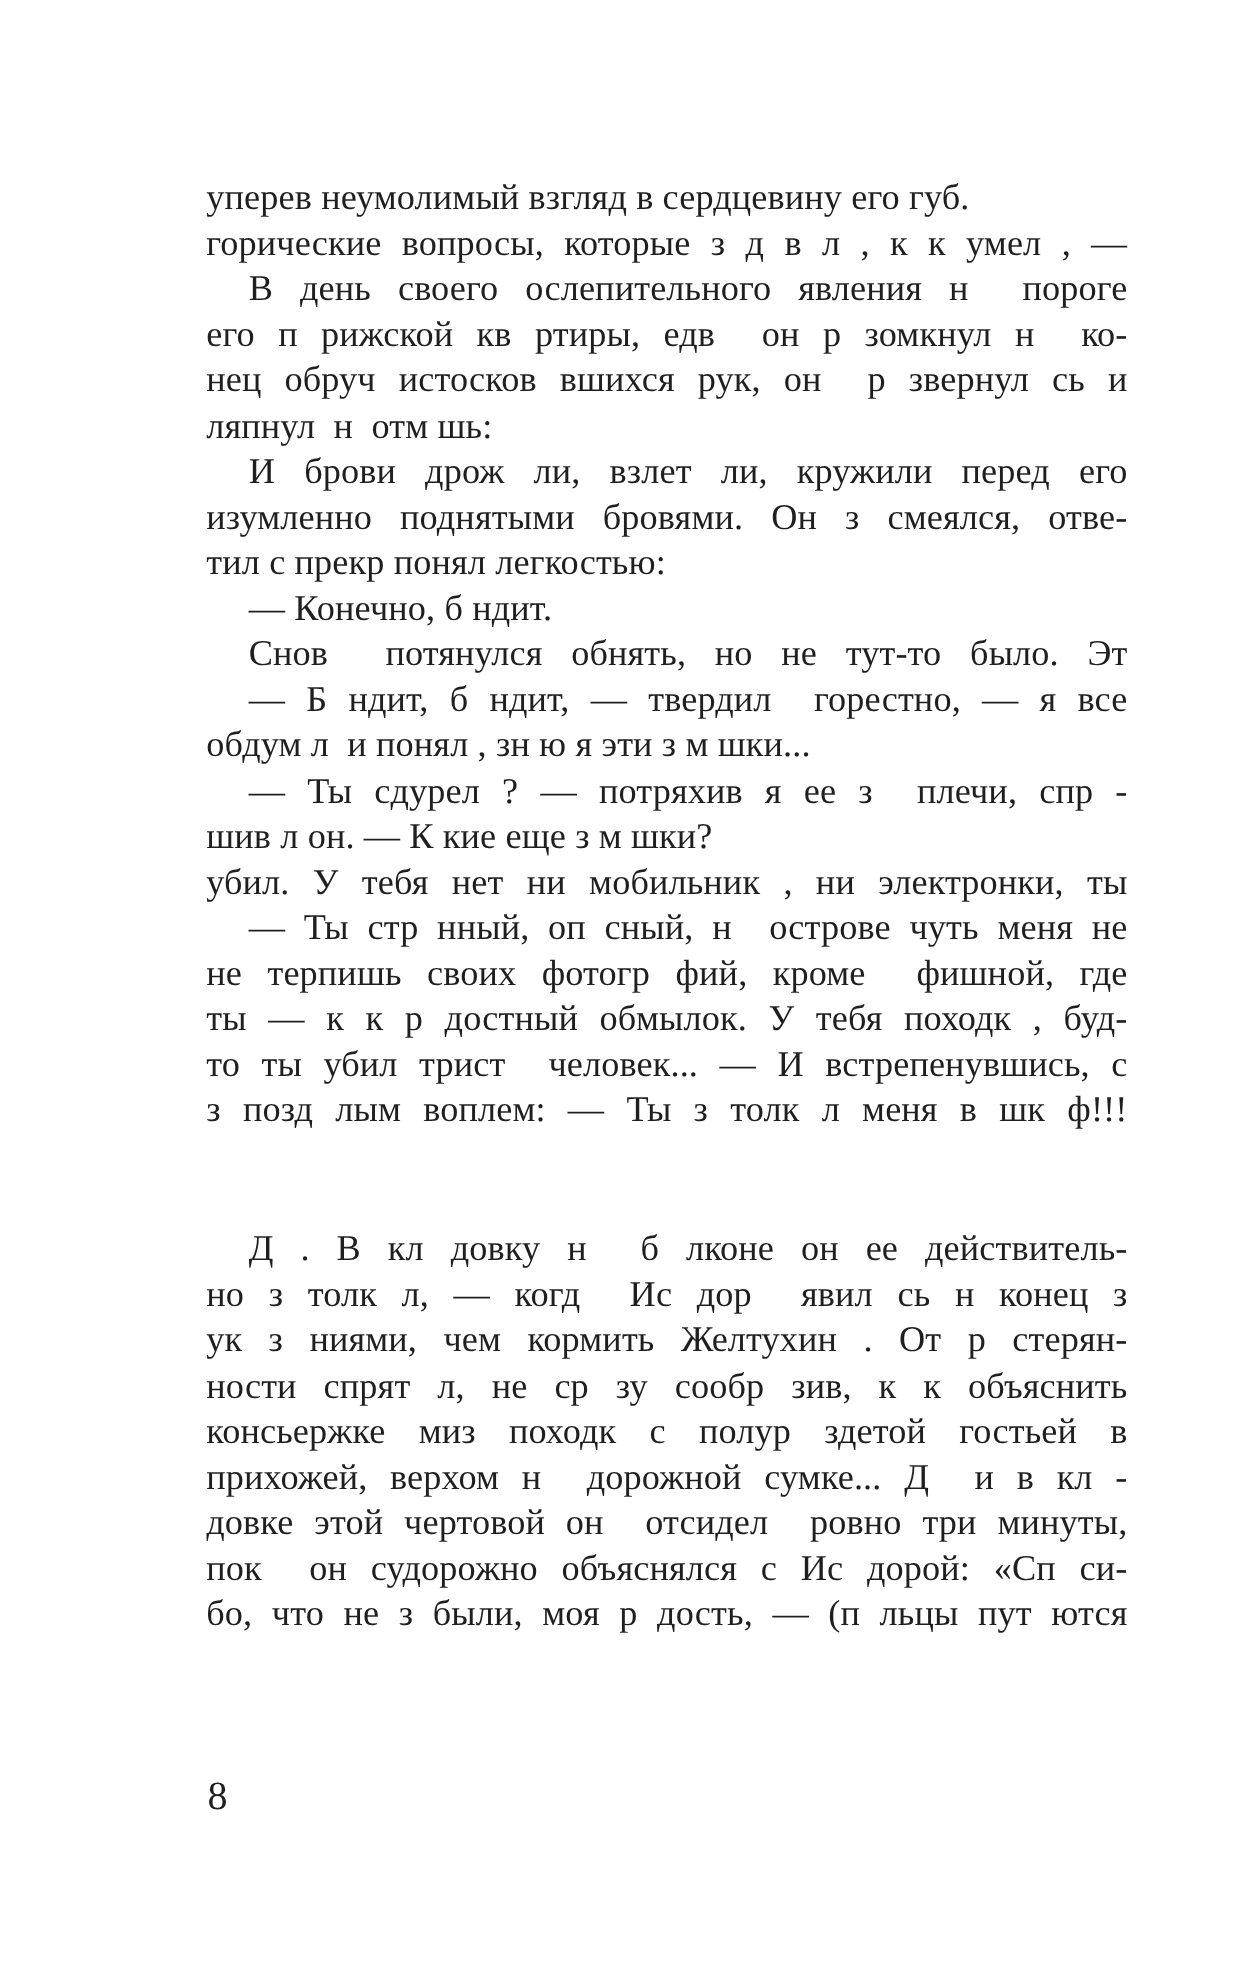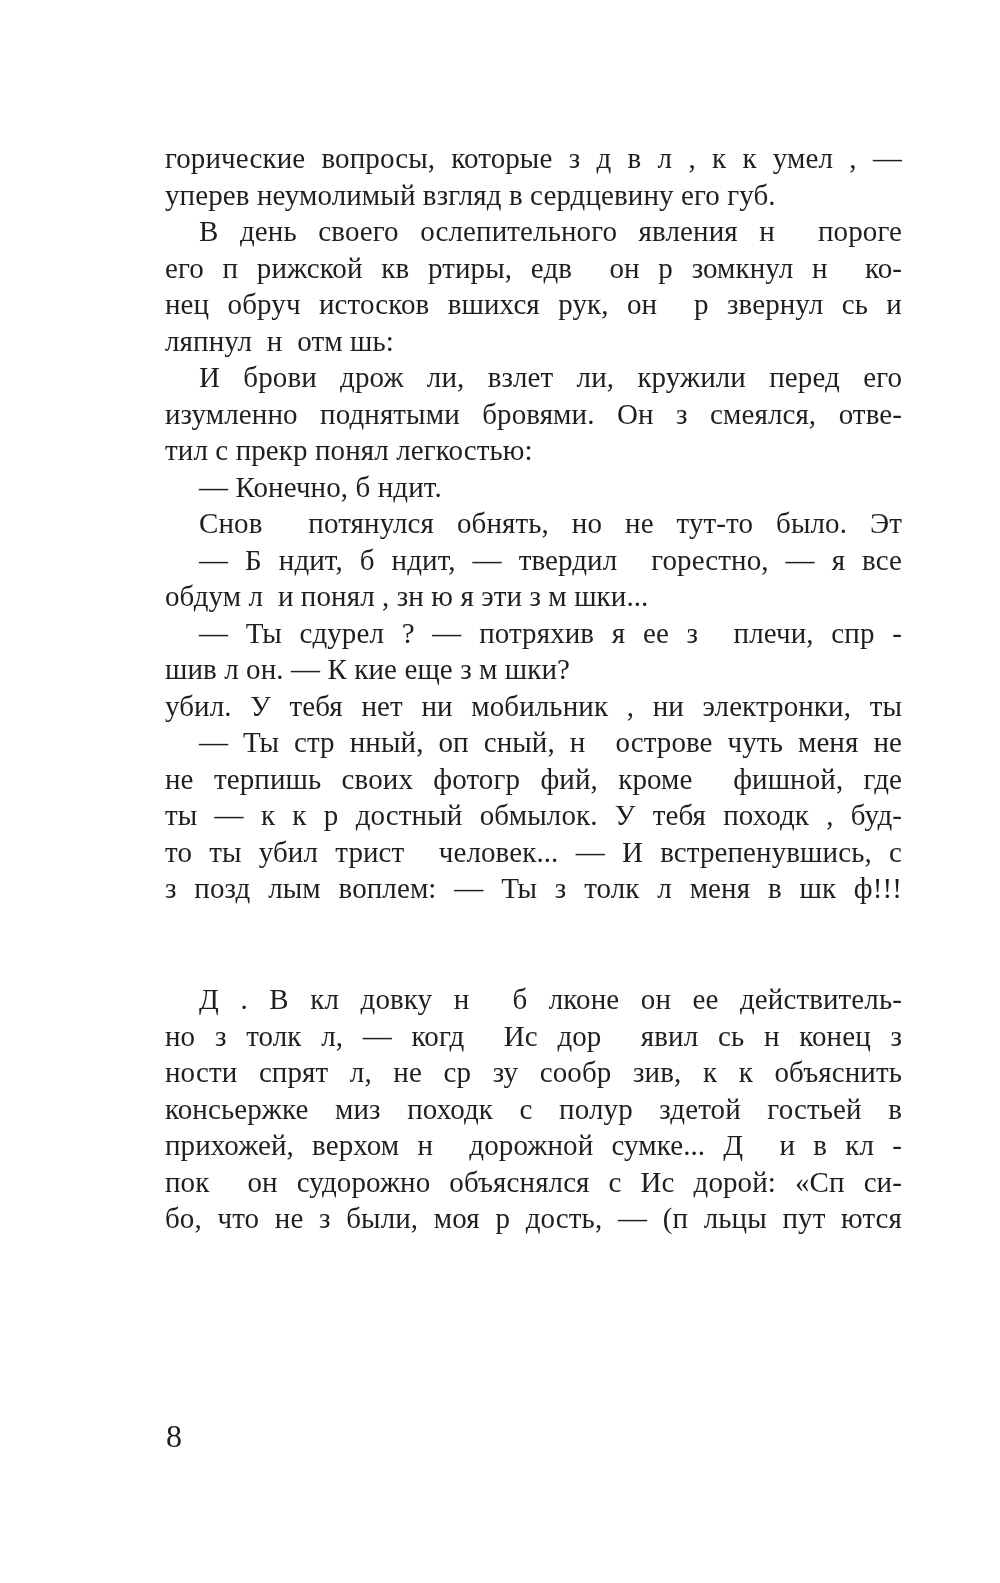--- a/index.html
+++ b/index.html
@@ -49,22 +49,22 @@
     line-height: 32px;
     color: #1f1f1f;
   }
 </style>
 </head>
 <body>
 
 <div class="page">
   <div class="text-col">
     <div class="block block-1">
+        <div class="line">уперев неумолимый взгляд в сердцевину его губ.</div>
         <div class="line j">горические вопросы, которые з д в л&nbsp;, к к умел&nbsp;, —</div>
-        <div class="line">уперев неумолимый взгляд в сердцевину его губ.</div>
         <div class="line in j">В день своего ослепительного явления н&nbsp; пороге</div>
         <div class="line j">его п рижской кв ртиры, едв&nbsp; он р зомкнул н&nbsp; ко-</div>
         <div class="line j">нец обруч истосков вшихся рук, он&nbsp; р звернул сь и</div>
         <div class="line">ляпнул&nbsp; н&nbsp; отм шь:</div>
         <div class="line in j">И брови дрож ли, взлет ли, кружили перед его</div>
         <div class="line j">изумленно поднятыми бровями. Он з смеялся, отве-</div>
         <div class="line">тил с прекр понял легкостью:</div>
         <div class="line in">— Конечно, б ндит.</div>
         <div class="line in j">Снов&nbsp; потянулся обнять, но не тут-то было. Эт</div>
         <div class="line in j">— Б ндит, б ндит, — твердил&nbsp; горестно, — я все</div>
@@ -74,21 +74,23 @@
         <div class="line j">убил. У тебя нет ни мобильник&nbsp;, ни электронки, ты</div>
         <div class="line in j">— Ты стр нный, оп сный, н&nbsp; острове чуть меня не</div>
         <div class="line j">не терпишь своих фотогр фий, кроме&nbsp; фишной, где</div>
         <div class="line j">ты — к к р достный обмылок. У тебя походк&nbsp;, буд-</div>
         <div class="line j">то ты убил трист&nbsp; человек... — И встрепенувшись, с</div>
         <div class="line j">з позд лым воплем: — Ты з толк л меня в шк ф!!!</div>
       </div>
     <div class="block block-2">
         <div class="line in j">Д&nbsp;. В кл довку н&nbsp; б лконе он ее действитель-</div>
         <div class="line j">но з толк л, — когд&nbsp; Ис дор&nbsp; явил сь н конец з</div>
+        <div class="line j">ук з ниями, чем кормить Желтухин&nbsp;. От р стерян-</div>
         <div class="line j">ности спрят л, не ср зу сообр зив, к к объяснить</div>
         <div class="line j">консьержке миз походк с полур здетой гостьей в</div>
         <div class="line j">прихожей, верхом н&nbsp; дорожной сумке... Д&nbsp; и в кл&nbsp;-</div>
+        <div class="line j">довке этой чертовой он&nbsp; отсидел&nbsp; ровно три минуты,</div>
         <div class="line j">пок&nbsp; он судорожно объяснялся с Ис дорой: «Сп си-</div>
         <div class="line j">бо, что не з были, моя р дость, — (п льцы пут ются</div>
       </div>
   </div>
   <div class="pageno">8</div>
 </div>
 
 </body></html>

